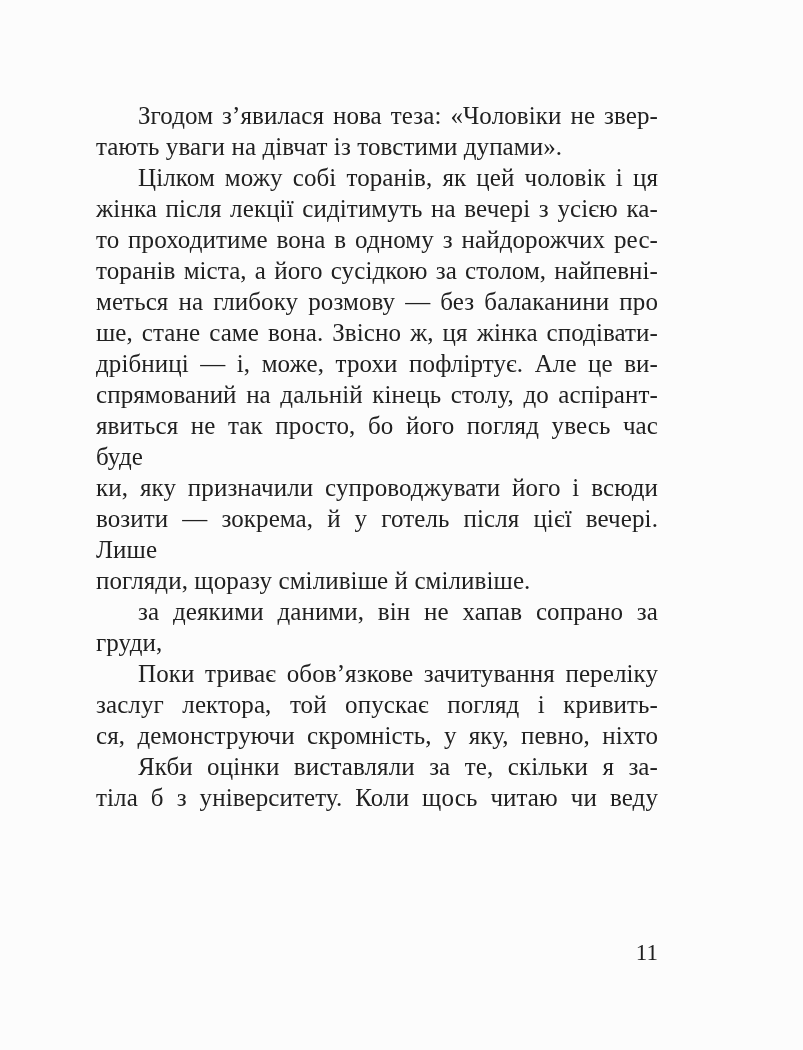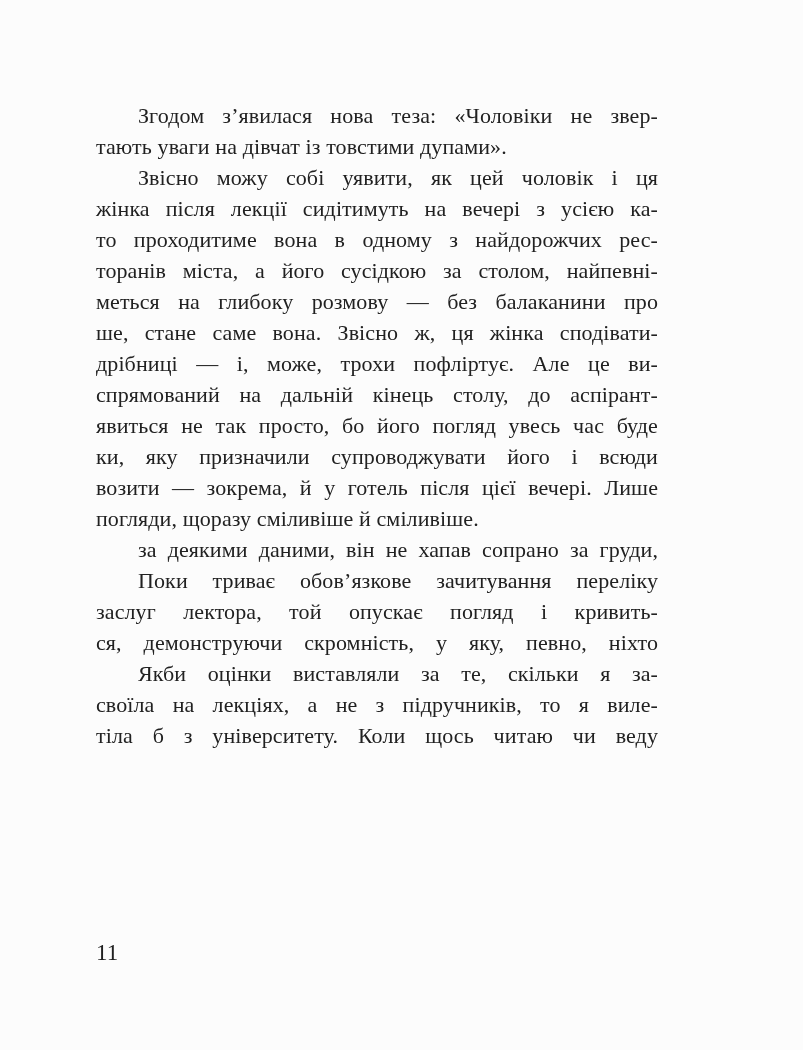--- a/index.html
+++ b/index.html
@@ -15,21 +15,21 @@
   }
   .page {
     position: absolute;
     inset: 0;
   }
   .text-block {
     position: absolute;
     left: 96px;
     top: 100px;
     width: 562px;
-    font-size: 22px;
+    font-size: 25px;
     line-height: 31px;
     letter-spacing: 0.1px;
   }
   .para {
     margin: 0;
   }
   
   .line {
     text-align: justify;
     text-align-last: justify;
@@ -41,36 +41,36 @@
     text-align-last: left;
   }
   .para.indent .line:first-child {
     text-indent: 42px;
   }
   .page-number {
     position: absolute;
     left: 96px;
     top: 937px;
     width: 562px;
-    text-align: left;
+    text-align: right;
     font-size: 23px;
     line-height: 31px;
   }
 </style>
 </head>
 <body style="background: rgb(252, 252, 252); color: rgb(33, 33, 33);">
 
 <div class="page">
   <main class="text-block" id="text-block">
       <div class="para indent">
         <div class="line">Згодом з’явилася нова теза: «Чоловіки не звер-</div>
         <div class="line para-end">тають уваги на дівчат із товстими дупами».</div>
       </div>
       <div class="para indent">
-        <div class="line">Звісно можу собі уявити, як цей чоловік і ця</div>
+        <div class="line">Цілком можу собі торанів, як цей чоловік і ця</div>
         <div class="line">жінка після лекції сидітимуть на вечері з усією ка-</div>
         <div class="line">то проходитиме вона в одному з найдорожчих рес-</div>
         <div class="line">торанів міста, а його сусідкою за столом, найпевні-</div>
         <div class="line">меться на глибоку розмову — без балаканини про</div>
         <div class="line">ше, стане саме вона. Звісно ж, ця жінка сподівати-</div>
         <div class="line">дрібниці — і, може, трохи пофліртує. Але це ви-</div>
         <div class="line">спрямований на дальній кінець столу, до аспірант-</div>
         <div class="line">явиться не так просто, бо його погляд увесь час буде</div>
         <div class="line">ки, яку призначили супроводжувати його і всюди</div>
         <div class="line">возити — зокрема, й у готель після цієї вечері. Лише</div>
@@ -79,18 +79,17 @@
       <div class="para indent">
         <div class="line">за деякими даними, він не хапав сопрано за груди,</div>
       </div>
       <div class="para indent">
         <div class="line">Поки триває обов’язкове зачитування переліку</div>
         <div class="line">заслуг лектора, той опускає погляд і кривить-</div>
         <div class="line">ся, демонструючи скромність, у яку, певно, ніхто</div>
       </div>
       <div class="para indent">
         <div class="line">Якби оцінки виставляли за те, скільки я за-</div>
-        <div class="line">своїла на лекціях, а не з підручників, то я виле-</div>
         <div class="line">тіла б з університету. Коли щось читаю чи веду</div>
       </div>
     </main>
   <div class="page-number">11</div>
 </div>
 
 </body></html>

